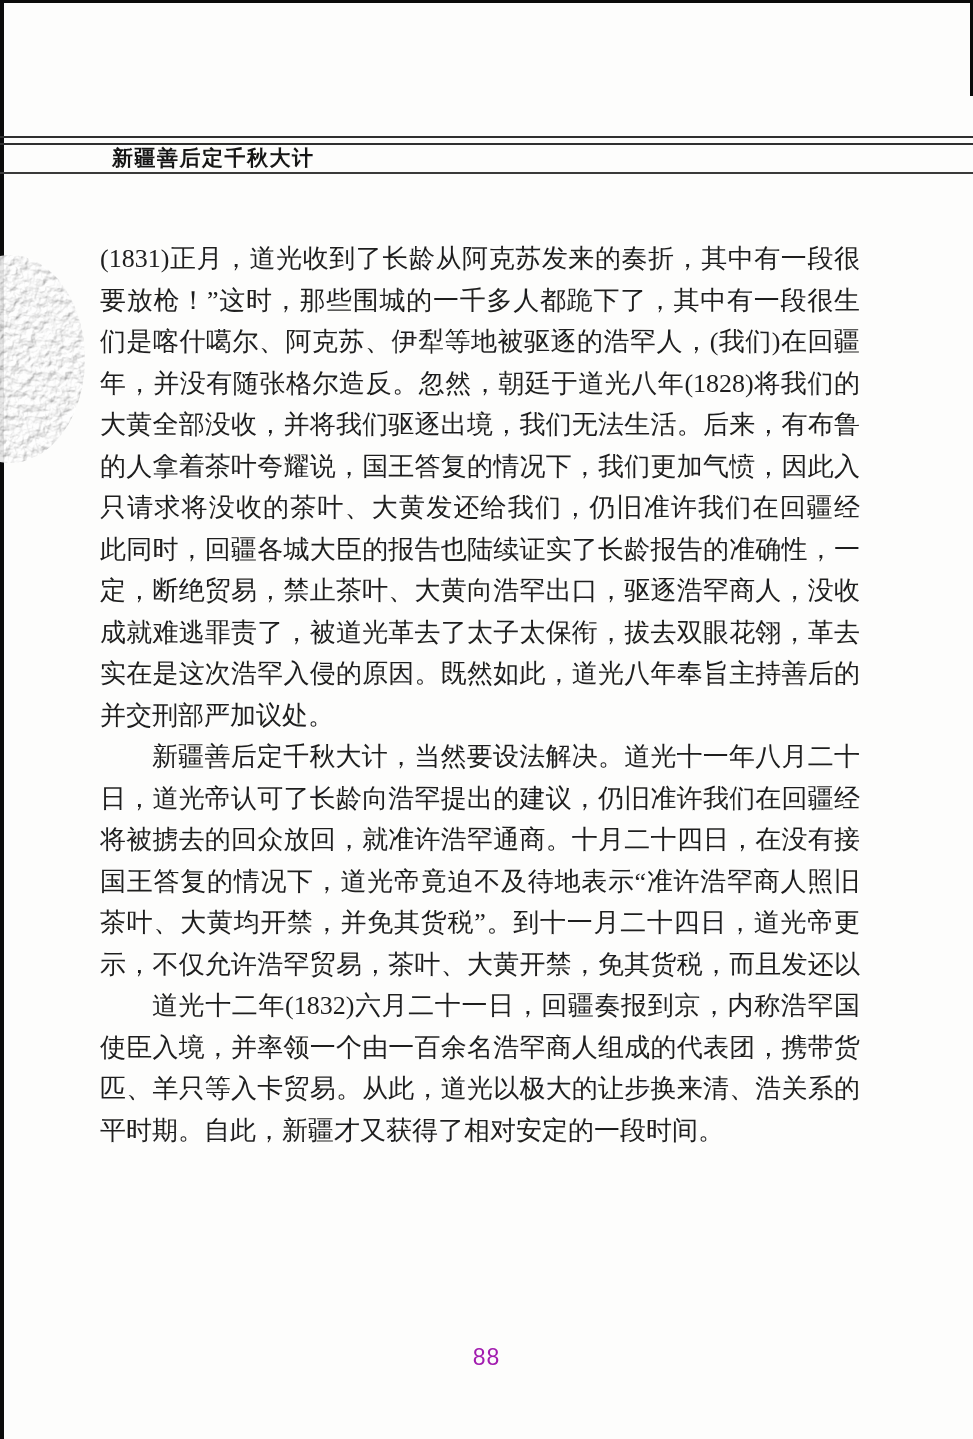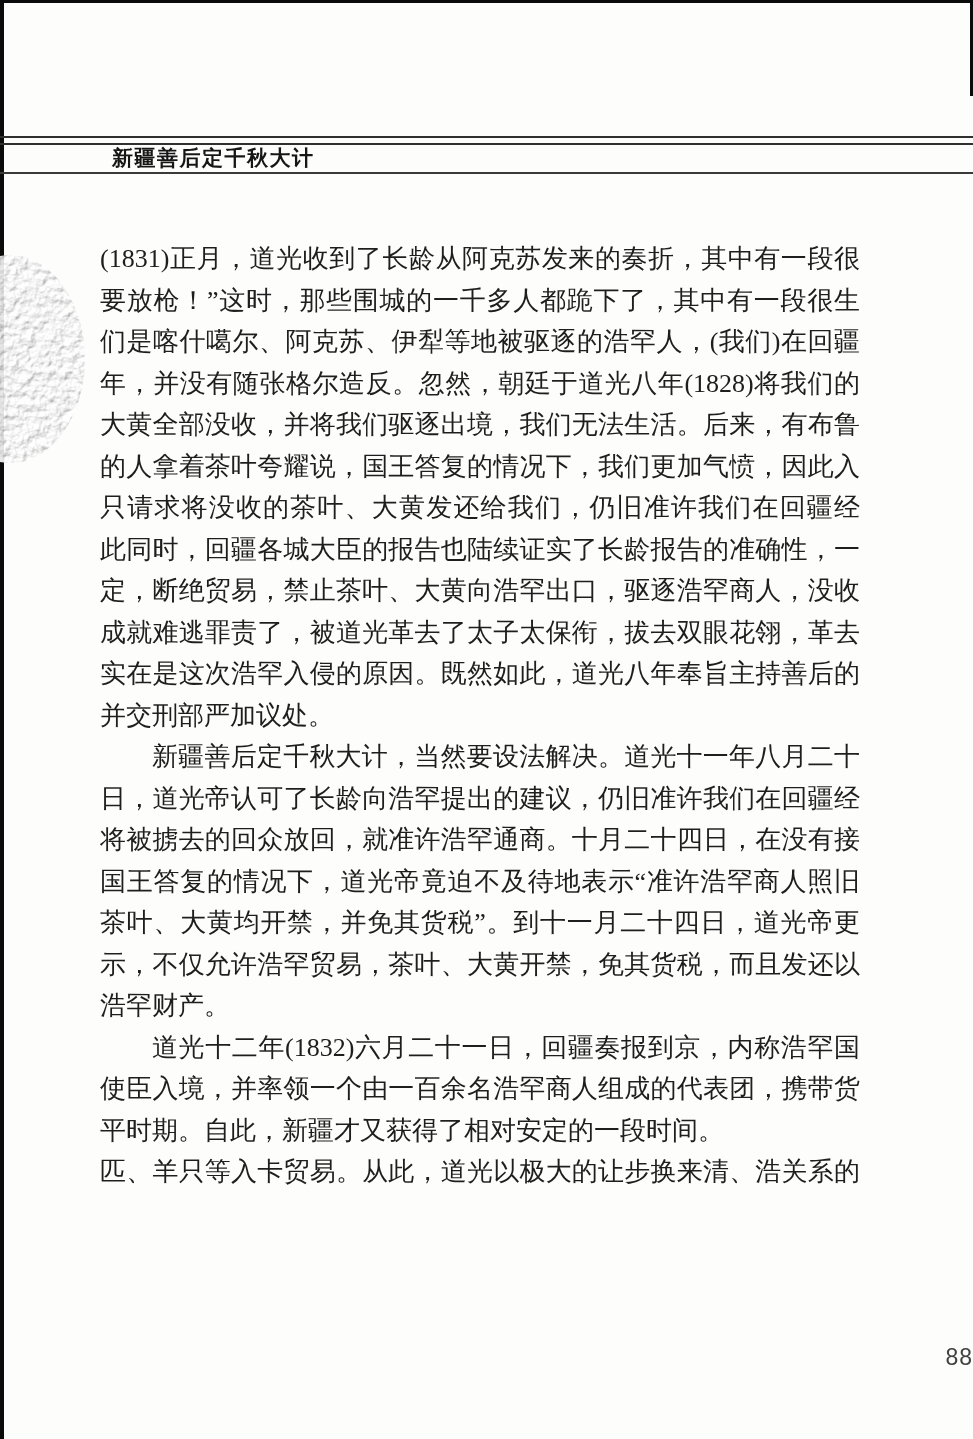--- a/index.html
+++ b/index.html
@@ -67,24 +67,24 @@
     font-family: Liberation Serif, serif;
   }
   .line.indent { text-indent: 2em; }
   .line.end { text-align-last: left; }
   
   .page-number {
     position: absolute;
     top: 1344px;
     left: 0;
     right: 0;
-    text-align: right;
+    text-align: center;
     font-family: "Liberation Sans", "DejaVu Sans", sans-serif;
     font-size: 23px;
-    color: #404040;
+    color: #a21caf;
     letter-spacing: 1px;
   }
 </style>
 </head>
 <body>
 
 <div class="page">
 
   <div class="edge-top"></div>
   <div class="edge-left"></div>
@@ -120,22 +120,21 @@
     <div class="line">定，断绝贸易，禁止茶叶、大黄向浩罕出口，驱逐浩罕商人，没收其财产，</div>
     <div class="line">成就难逃罪责了，被道光革去了太子太保衔，拔去双眼花翎，革去紫缰，</div>
     <div class="line">实在是这次浩罕入侵的原因。既然如此，道光八年奉旨主持善后的那彦</div>
     <div class="line end">并交刑部严加议处。</div>
     <div class="line indent">新疆善后定千秋大计，当然要设法解决。道光十一年八月二十三</div>
     <div class="line">日，道光帝认可了长龄向浩罕提出的建议，仍旧准许我们在回疆经商，</div>
     <div class="line">将被掳去的回众放回，就准许浩罕通商。十月二十四日，在没有接到浩罕</div>
     <div class="line">国王答复的情况下，道光帝竟迫不及待地表示“准许浩罕商人照旧通商，</div>
     <div class="line">茶叶、大黄均开禁，并免其货税”。到十一月二十四日，道光帝更进一步表</div>
     <div class="line">示，不仅允许浩罕贸易，茶叶、大黄开禁，免其货税，而且发还以前没收的</div>
-    <div class="line end">浩罕财产。</div>
     <div class="line indent">道光十二年(1832)六月二十一日，回疆奏报到京，内称浩罕国王派遣</div>
     <div class="line">使臣入境，并率领一个由一百余名浩罕商人组成的代表团，携带货物、马</div>
+    <div class="line">匹、羊只等入卡贸易。从此，道光以极大的让步换来清、浩关系的一段和</div>
     <div class="line end">平时期。自此，新疆才又获得了相对安定的一段时间。</div>
-    <div class="line">匹、羊只等入卡贸易。从此，道光以极大的让步换来清、浩关系的一段和</div>
   </div>
 
   <div class="page-number">88</div>
 
 </div>
 
 </body></html>

